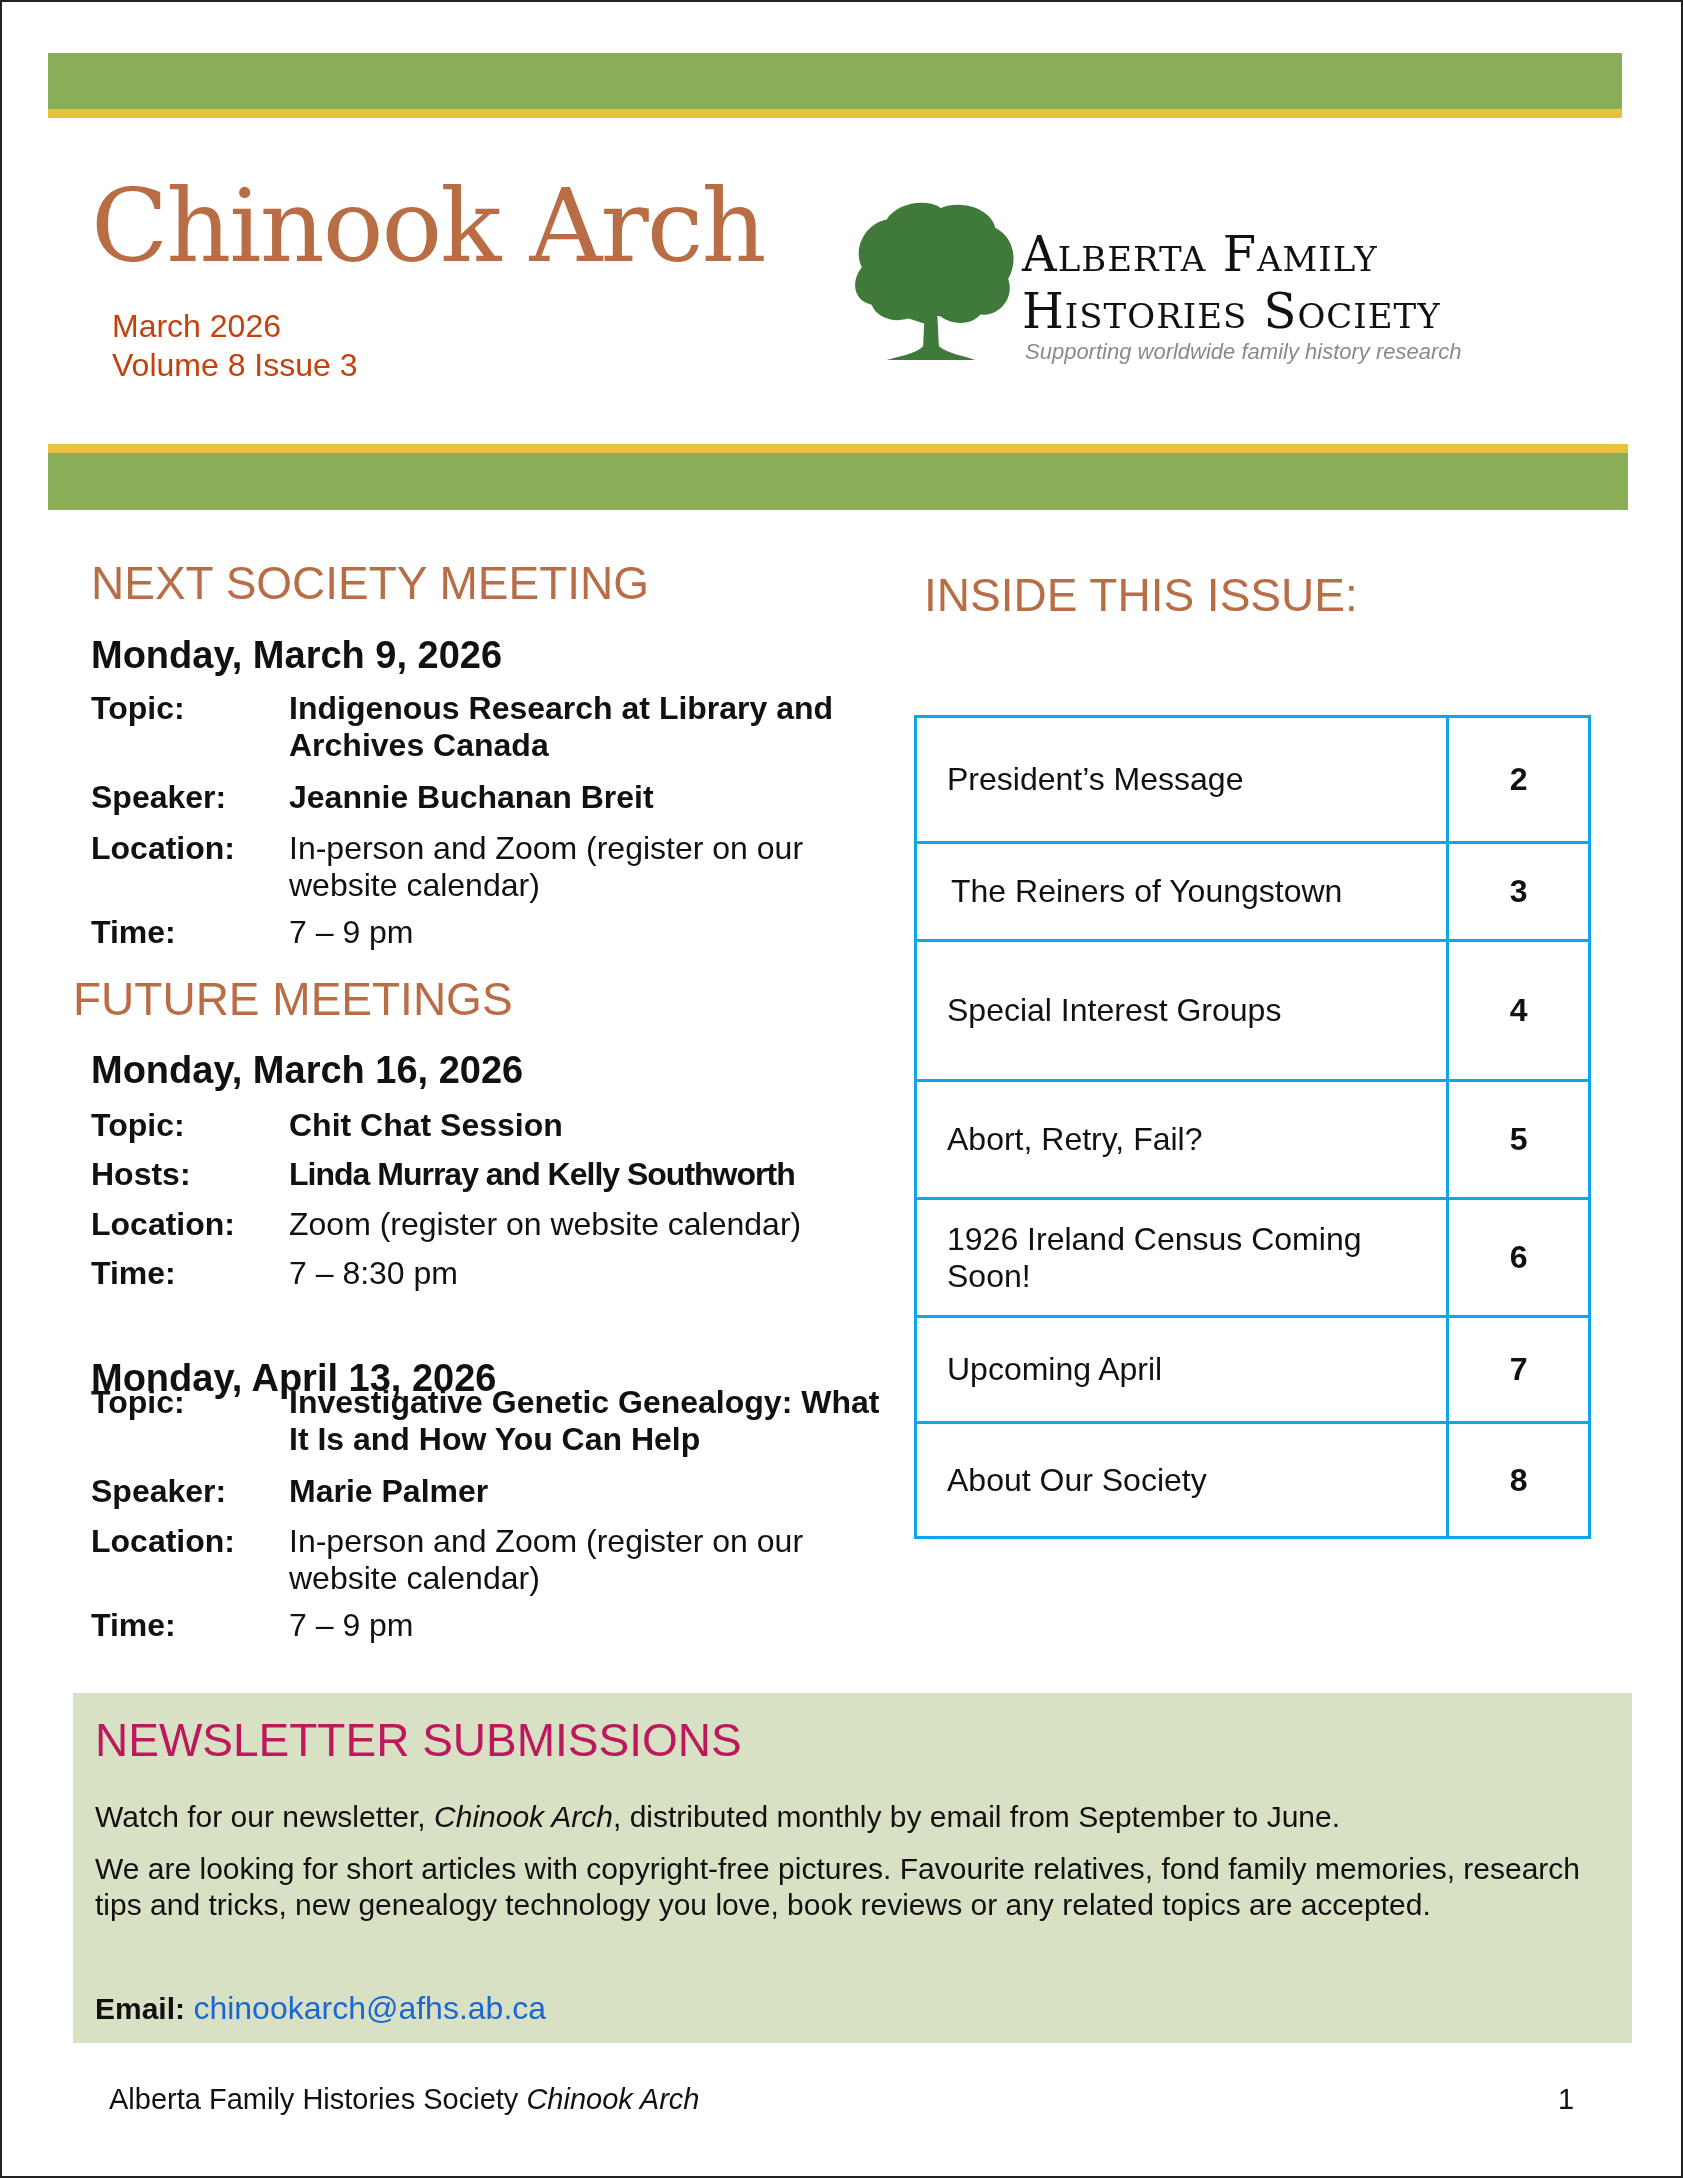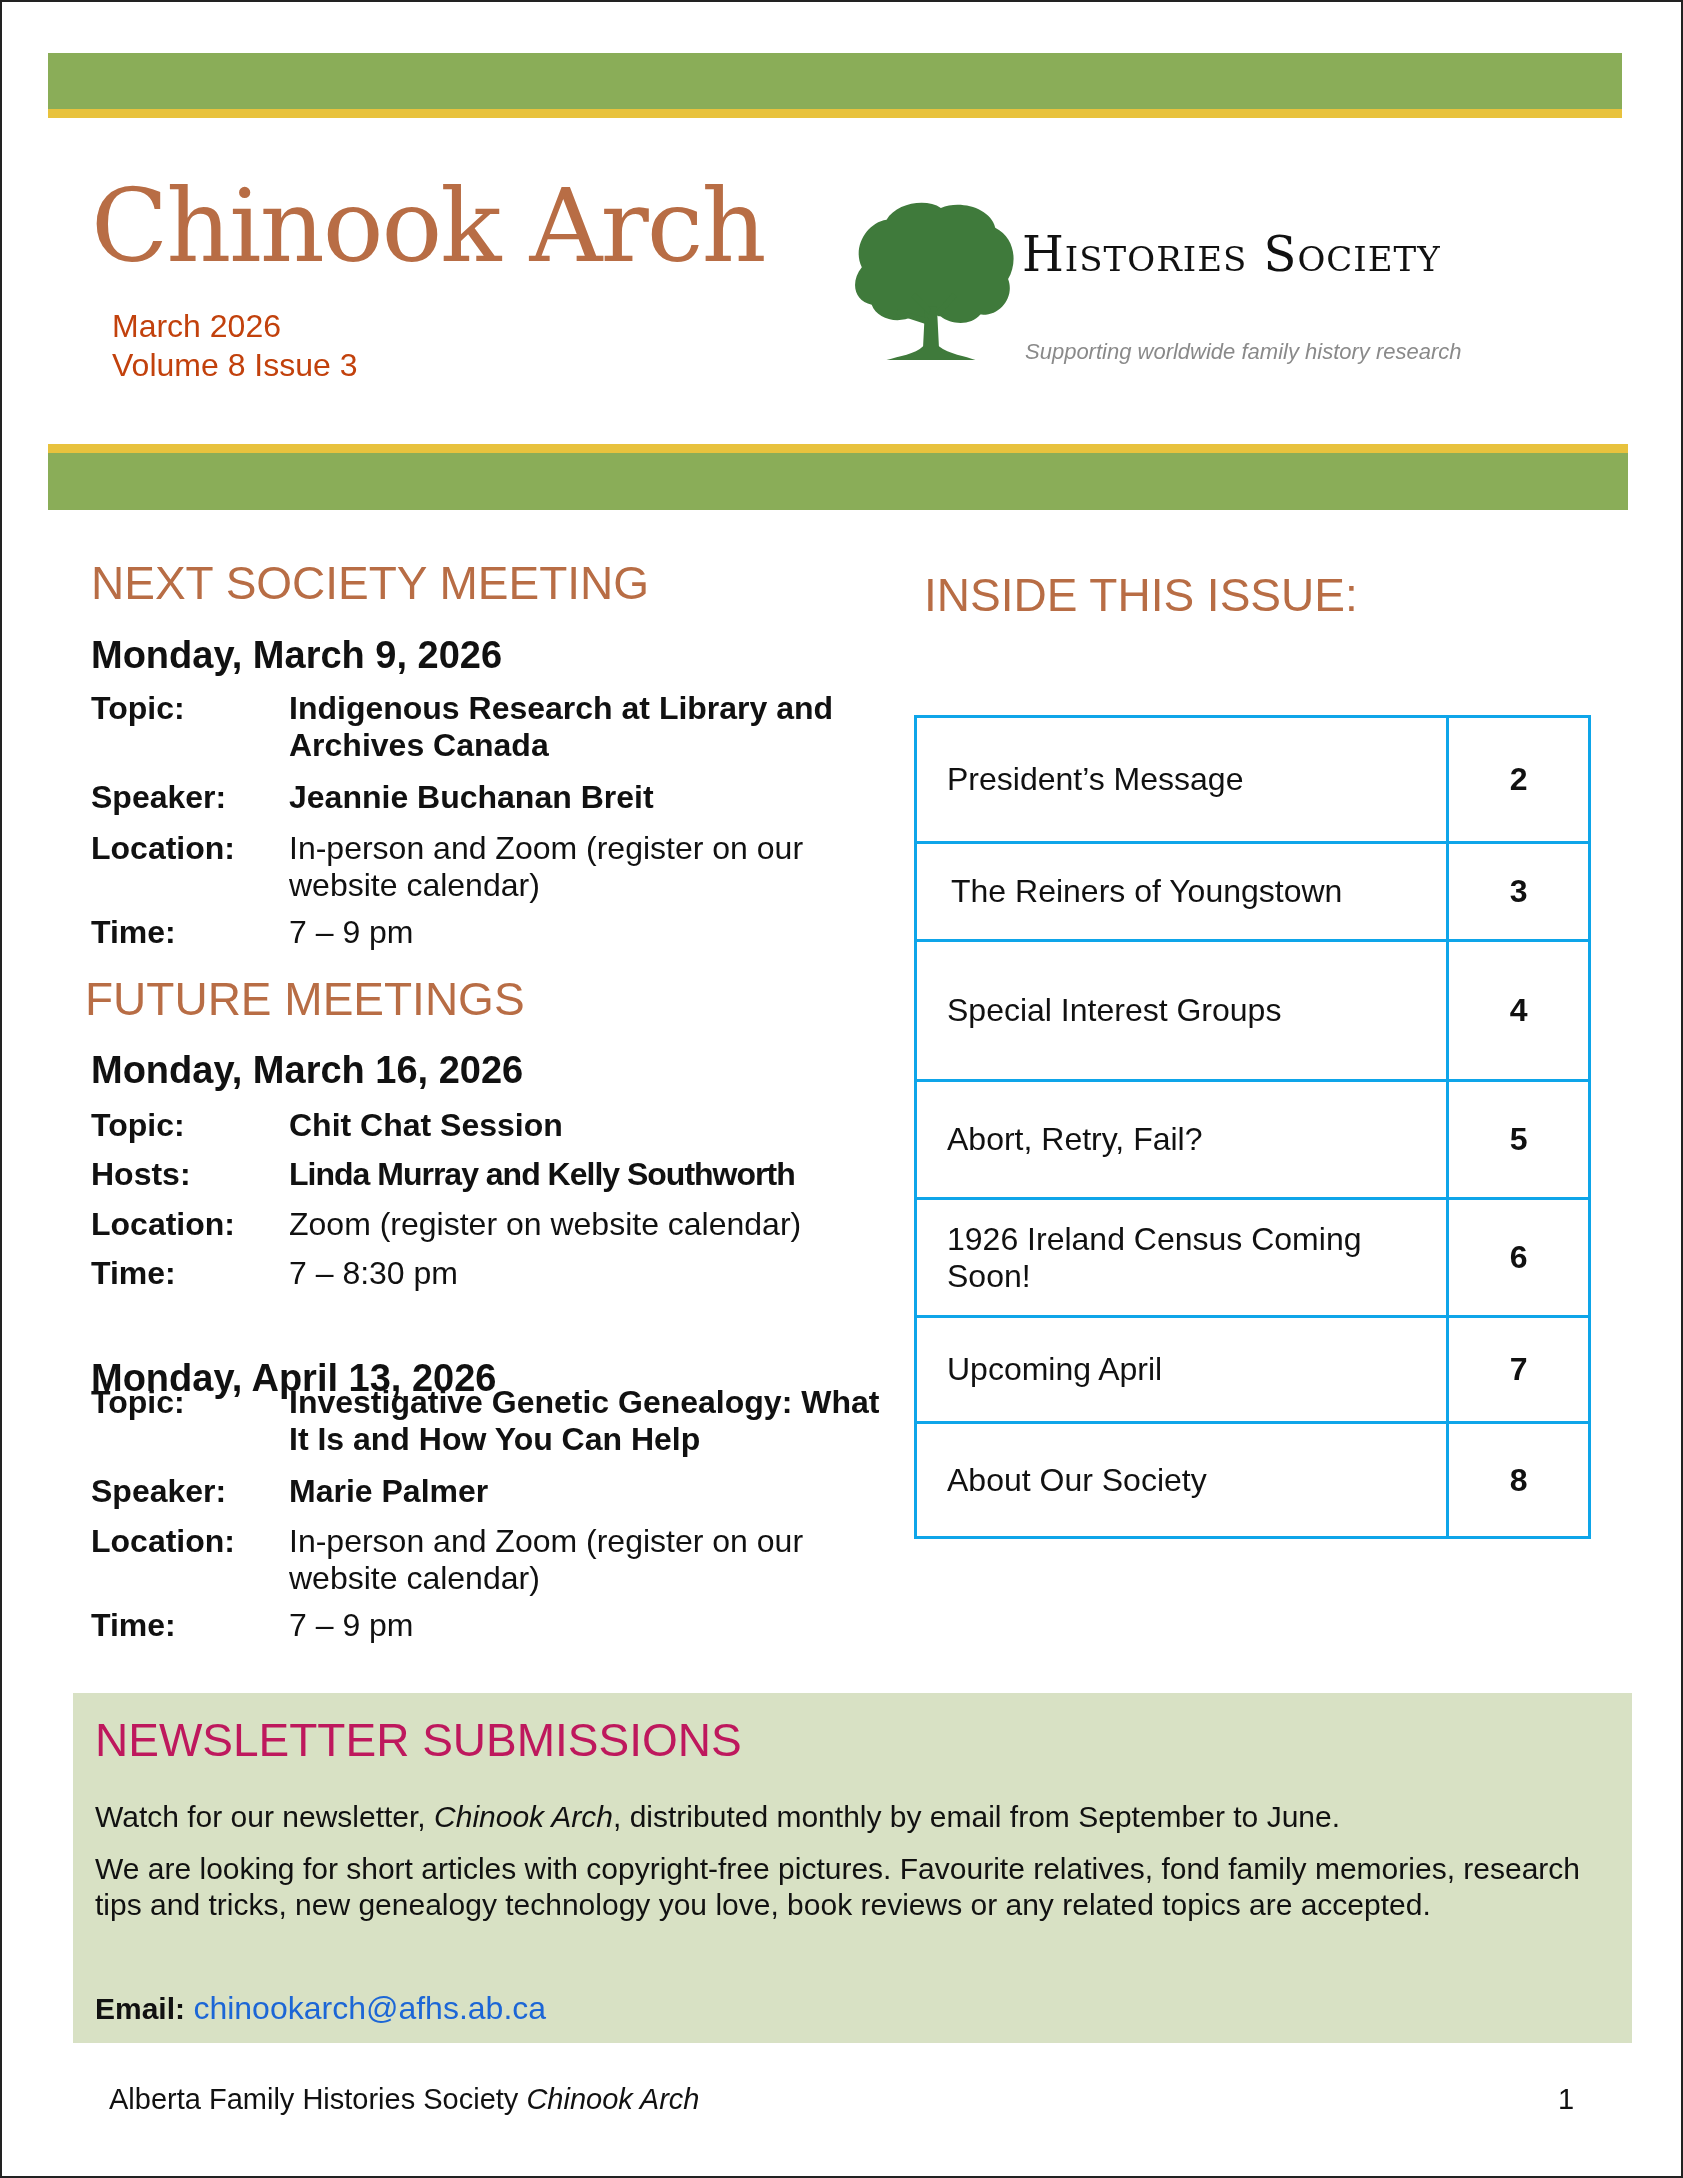--- a/index.html
+++ b/index.html
@@ -113,20 +113,21 @@
   <svg class="logo-tree" viewBox="0 0 180 170">
     <g fill="#3f7a3b">
       <path d="M20 70 C10 50 25 25 45 22 C55 5 85 0 100 10 C120 2 150 10 155 30 C175 40 178 65 168 82 C175 100 160 120 140 118 C130 130 110 128 100 120 L92 118 C88 125 80 126 72 120 C55 128 35 122 30 108 C12 104 8 85 20 70 Z"></path>
       <path d="M84 110 L96 110 L98 150 C108 158 125 160 135 164 L45 164 C58 160 74 158 82 150 Z"></path>
       <path d="M88 118 L70 100 L74 96 L90 112 Z"></path>
       <path d="M94 116 L112 96 L116 100 L98 120 Z"></path>
       <path d="M86 128 L55 118 L56 113 L88 122 Z"></path>
     </g>
   </svg>
   <div class="logo-name">
+    <div>Alberta Family</div>
     <div>Histories Society</div>
   </div>
   <div class="logo-tagline">Supporting worldwide family history research</div>
 </div>
 
 <div class="banner banner-mid">
   <div class="gold"></div>
   <div class="green"></div>
 </div>
 
@@ -143,21 +144,21 @@
 </div>
 <div class="row" style="top:830px;">
   <span class="lbl">Location:</span>
   <span class="val">In-person and Zoom (register on our website calendar)</span>
 </div>
 <div class="row" style="top:914px;">
   <span class="lbl">Time:</span>
   <span class="val">7 – 9 pm</span>
 </div>
 
-<div class="sec-heading" style="left:85px; top:972px;">FUTURE MEETINGS</div>
+<div class="sec-heading" style="left:73px; top:972px;">FUTURE MEETINGS</div>
 
 <div class="date-heading" style="top:1049px;">Monday, March 16, 2026</div>
 <div class="row" style="top:1107px;">
   <span class="lbl">Topic:</span>
   <span class="val bold">Chit Chat Session</span>
 </div>
 <div class="row" style="top:1156px;">
   <span class="lbl">Hosts:</span>
   <span class="val bold" style="letter-spacing:-1px;">Linda Murray and Kelly Southworth</span>
 </div>

